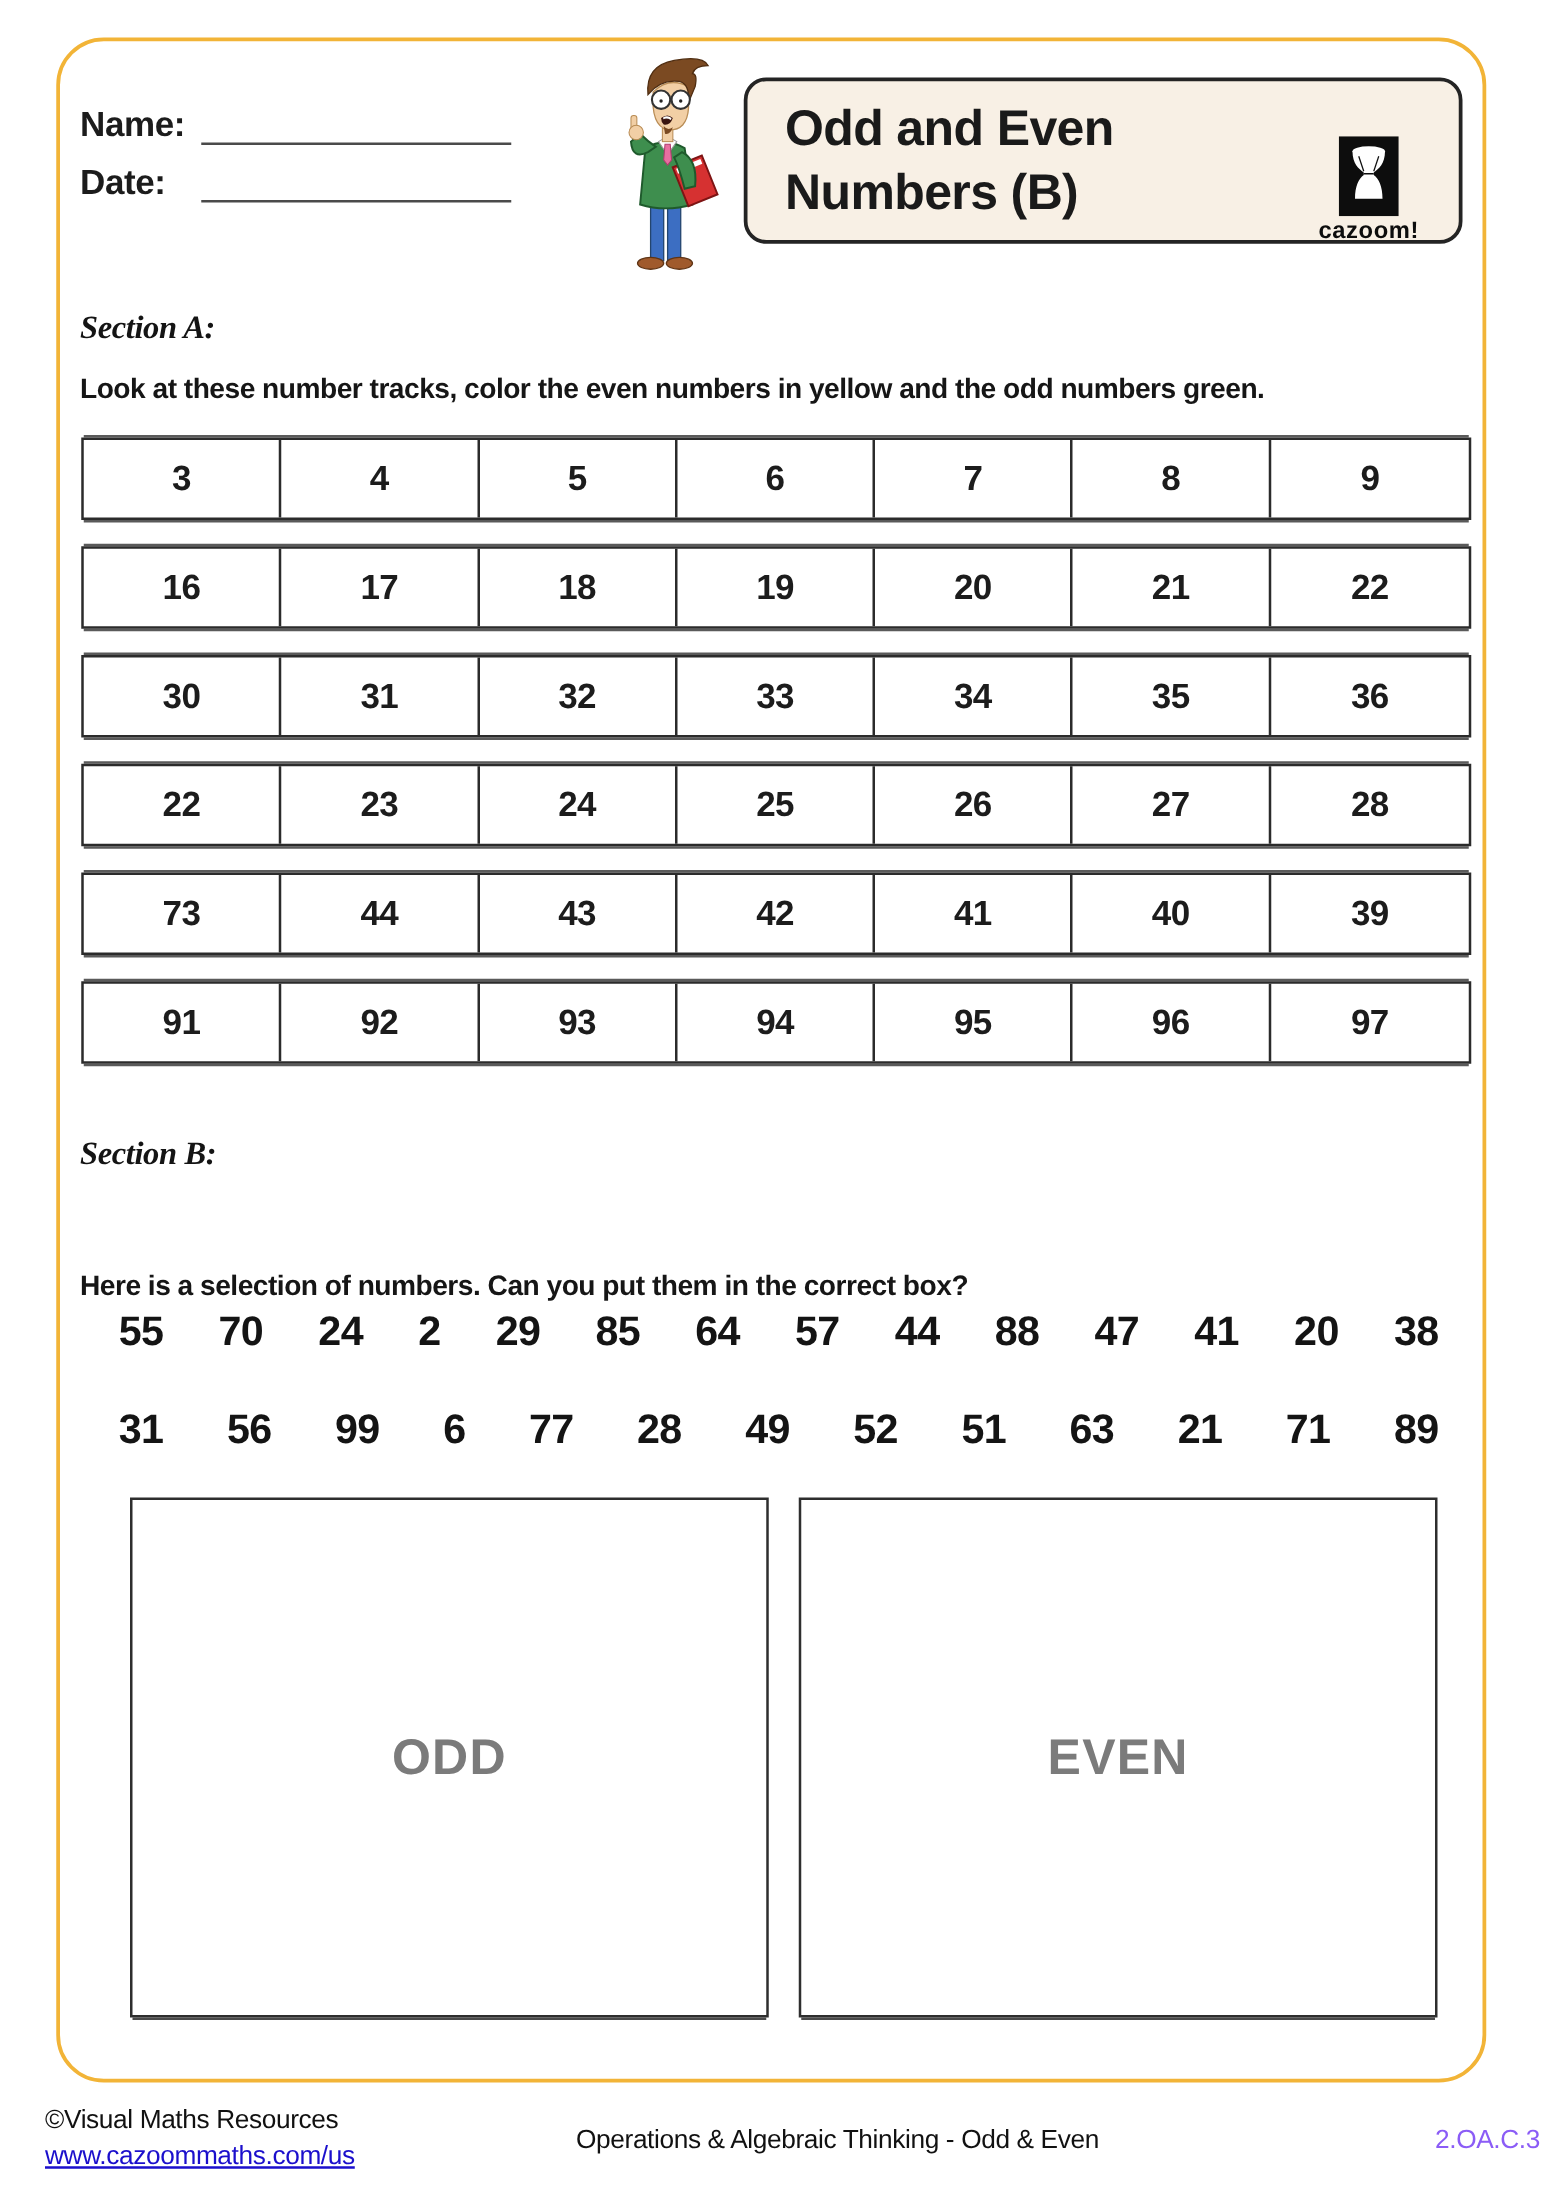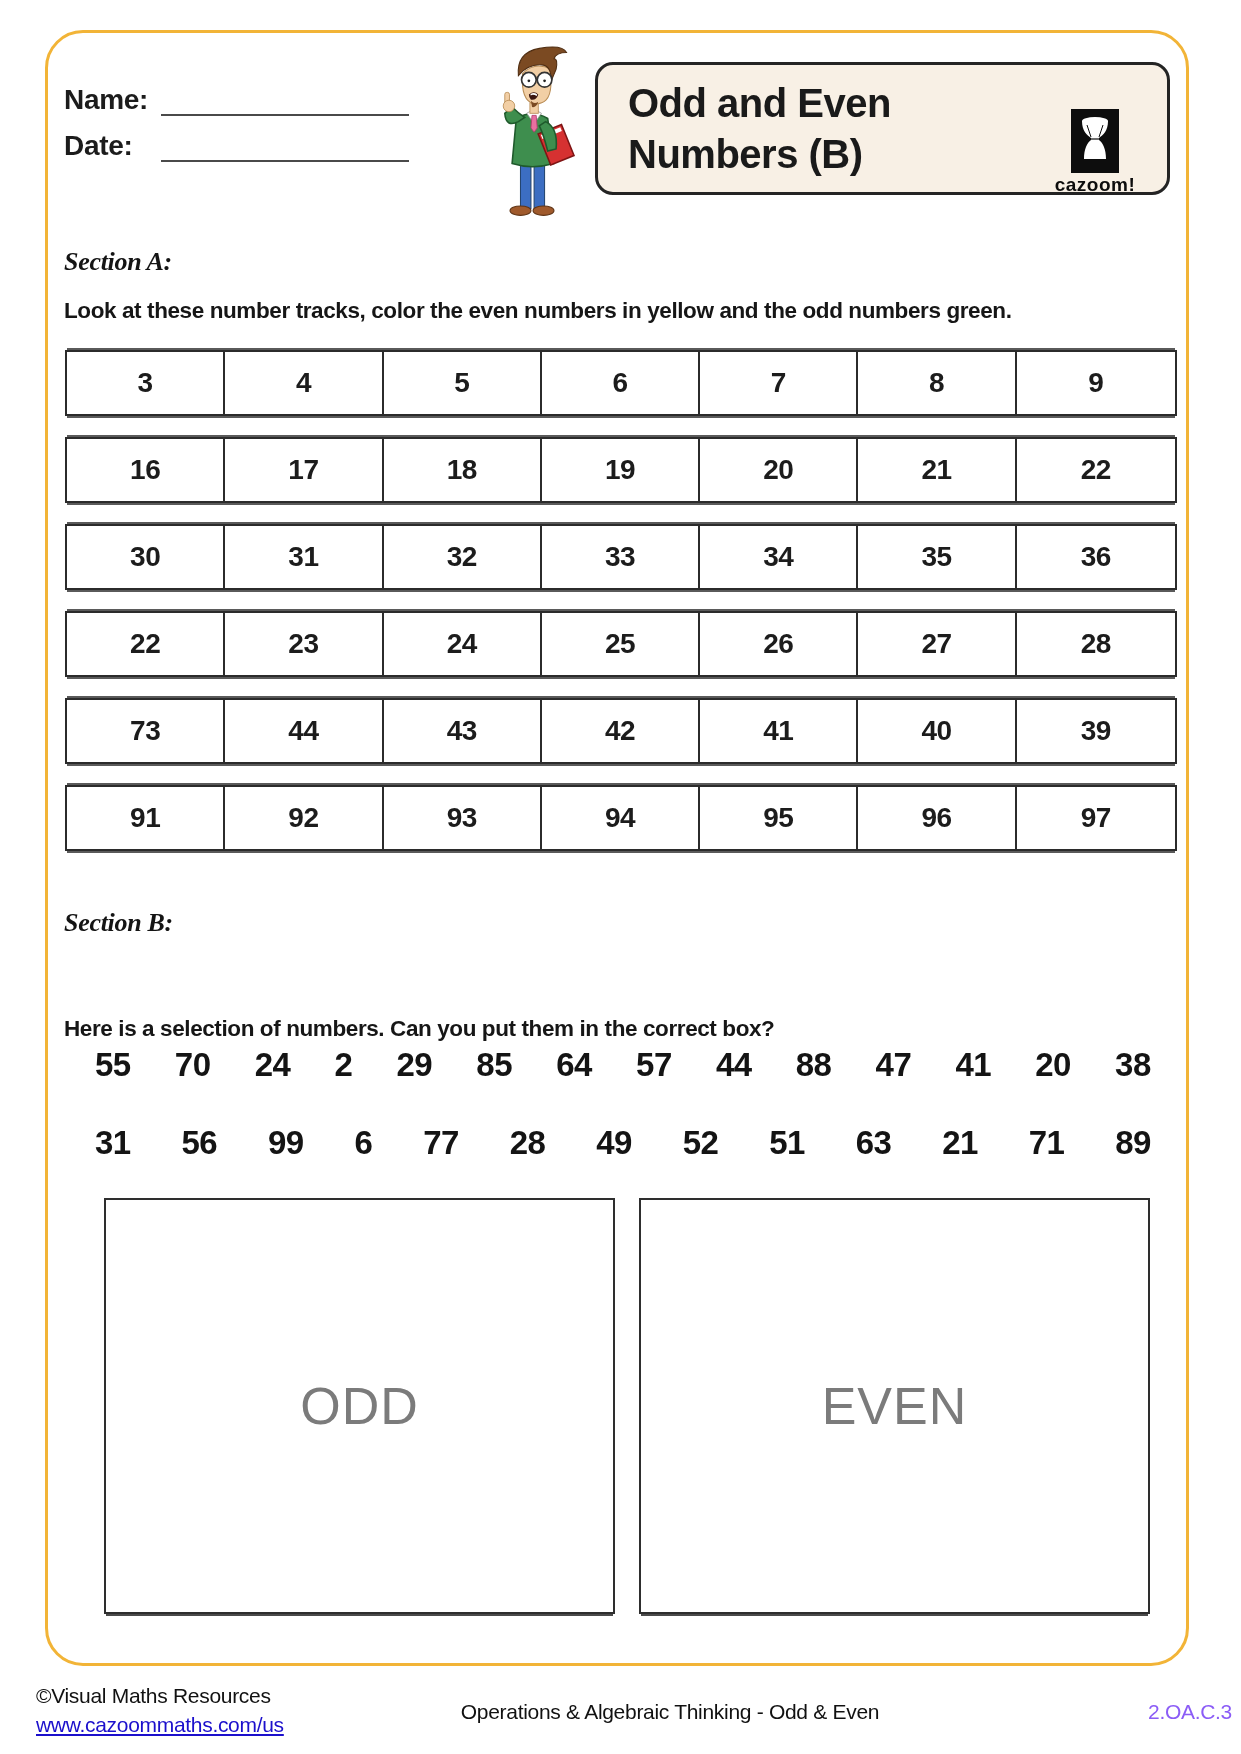--- a/index.html
+++ b/index.html
@@ -72,21 +72,21 @@
 
   
   .sortbox {
     position:absolute; top:1198px; width:511px; height:416px;
     border:2.5px solid #2e2e2e; box-sizing:border-box; background:#ffffff;
     display:flex; align-items:center; justify-content:center;
     box-shadow:0 4px 0 -2px #4a4a4a;
   }
   .sortbox.odd { left:104px; }
   .sortbox.even { left:639px; }
-  .sortbox-label { font-size:52px; font-weight:normal; color:#7b7b7b; letter-spacing:1px; }
+  .sortbox-label { font-size:40px; font-weight:bold; color:#7b7b7b; letter-spacing:1px; }
 
   
   .footer-copy { position:absolute; left:36px; top:1684px; font-size:21px; letter-spacing:-0.3px; color:#111; }
   .footer-link { position:absolute; left:36px; top:1713px; font-size:21px; letter-spacing:-0.3px; color:#1B0FCC; text-decoration:underline; cursor:pointer; }
   .footer-center { position:absolute; left:320px; top:1700px; width:700px; text-align:center; font-size:21px; letter-spacing:-0.3px; color:#111; }
   .footer-std { position:absolute; right:28px; top:1700px; font-size:21px; letter-spacing:-0.3px; color:#8b5cf6; }
 </style>
 </head>
 <body>
 

